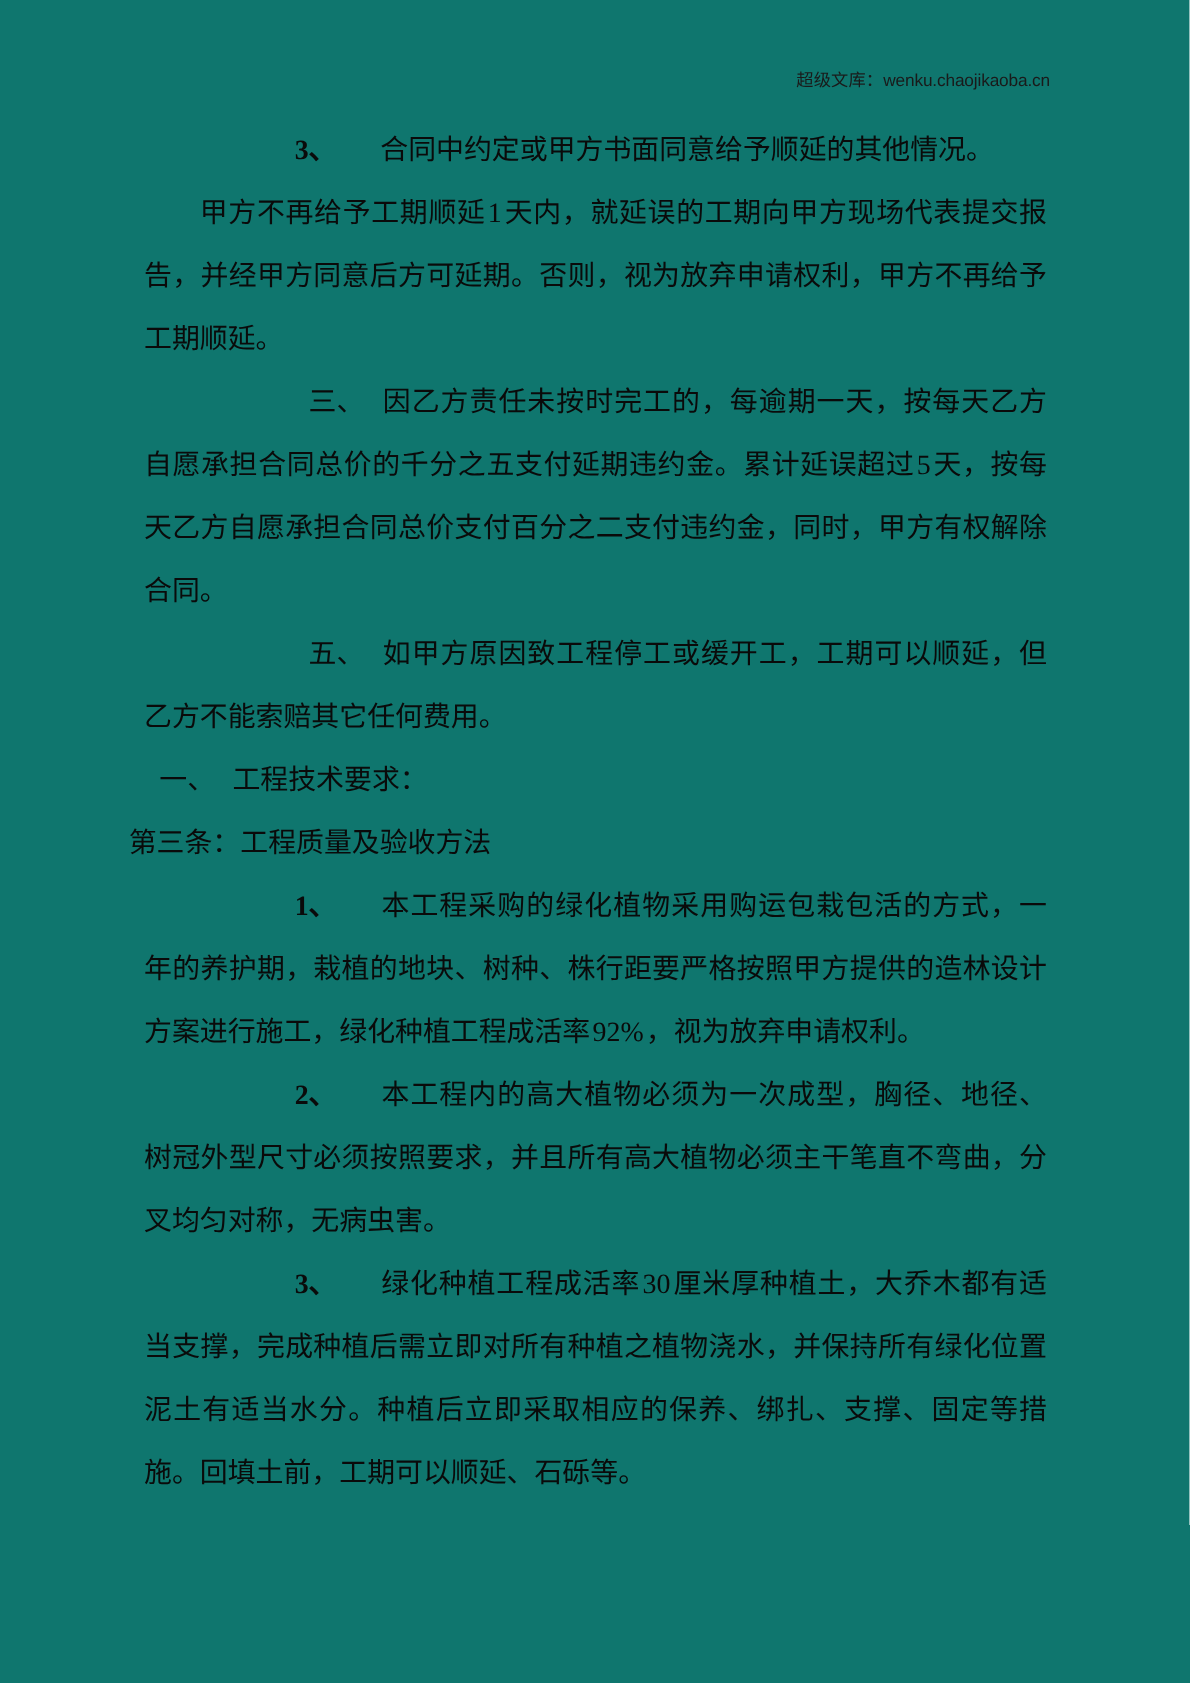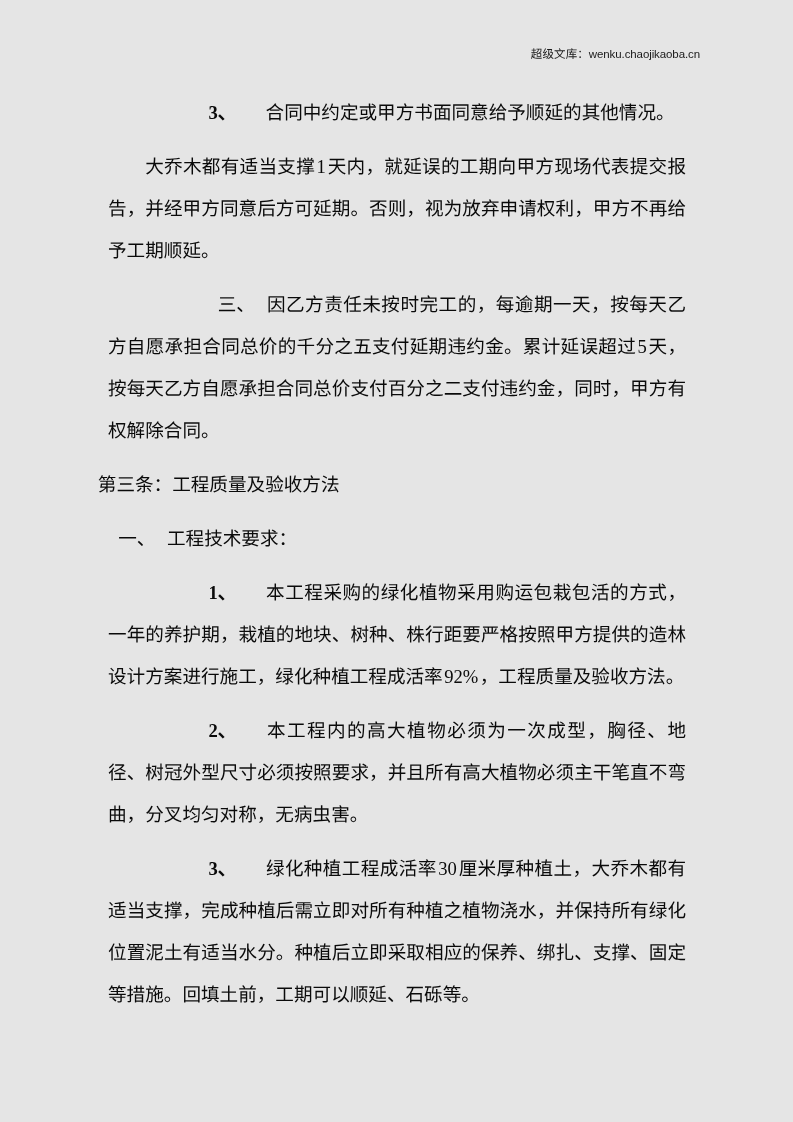--- a/index.html
+++ b/index.html
@@ -12,21 +12,21 @@
   body {
     font-family: "Liberation Serif", "DejaVu Serif", serif;
     color: #000000;
   }
 
   #page {
     position: relative;
     width: 793px;
     height: 1122px;
     margin: 0 auto;
-    background: #e5e5e5;
+    background: #0f766e;
     overflow: hidden;
     box-sizing: border-box;
   }
 
   
   #page-header {
     position: absolute;
     top: 46px;
     left: 96px;
     right: 93px;
@@ -51,21 +51,21 @@
     top: 80px;
     left: 96px;
     width: 602px;
   }
 
   .para {
     font-size: 18.6px;
     line-height: 42px;
     text-align: justify;
     text-justify: inter-ideograph;
-    margin: 12px;
+    margin: 0;
     color: #0a0a0a;
     word-break: break-all;
   }
 
   
   .ind-2 { text-indent: 2em; }          
   .ind-head { text-indent: -0.55em; }   
 
   
   .numbered {
@@ -104,30 +104,31 @@
 <div id="page">
 
   <div id="page-header">
     <span class="hdr-label">超级文库：</span><span class="hdr-url">wenku.chaojikaoba.cn</span>
   </div>
 
   <div id="doc-body">
 
     <p class="para numbered"><span class="marker num-b">3、</span><span class="gap-wide"></span><span>合同中约定或甲方书面同意给予顺延的其他情况。</span></p>
 
-    <p class="para ind-2"><span>大乔木都有适当支撑</span><span class="num">1</span><span>天内，就延误的工期向甲方现场代表提交报告，并经甲方同意后方可延期。否则，视为放弃申请权利，甲方不再给予工期顺延。</span></p>
+    <p class="para ind-2"><span>甲方不再给予工期顺延</span><span class="num">1</span><span>天内，就延误的工期向甲方现场代表提交报告，并经甲方同意后方可延期。否则，视为放弃申请权利，甲方不再给予工期顺延。</span></p>
 
     <p class="para numbered"><span class="marker-cn">三、</span><span class="gap-narrow"></span><span>因乙方责任未按时完工的，每逾期一天，按每天乙方自愿承担合同总价的千分之五支付延期违约金。累计延误超过</span><span class="num">5</span><span>天，按每天乙方自愿承担合同总价支付百分之二支付违约金，同时，甲方有权解除合同。</span></p>
 
 
+    <p class="para numbered"><span class="marker-cn">五、</span><span class="gap-narrow"></span><span>如甲方原因致工程停工或缓开工，工期可以顺延，但乙方不能索赔其它任何费用。</span></p>
+
+    <p class="para numbered"><span class="marker-sub">一、</span><span class="gap-narrow"></span><span>工程技术要求：</span></p>
 
     <p class="para ind-head"><span>第三条：工程质量及验收方法</span></p>
 
-    <p class="para numbered"><span class="marker-sub">一、</span><span class="gap-narrow"></span><span>工程技术要求：</span></p>
-
-    <p class="para numbered"><span class="marker num-b">1、</span><span class="gap-wide"></span><span>本工程采购的绿化植物采用购运包栽包活的方式，一年的养护期，栽植的地块、树种、株行距要严格按照甲方提供的造林设计方案进行施工，绿化种植工程成活率</span><span class="num">92%</span><span>，工程质量及验收方法。</span></p>
+    <p class="para numbered"><span class="marker num-b">1、</span><span class="gap-wide"></span><span>本工程采购的绿化植物采用购运包栽包活的方式，一年的养护期，栽植的地块、树种、株行距要严格按照甲方提供的造林设计方案进行施工，绿化种植工程成活率</span><span class="num">92%</span><span>，视为放弃申请权利。</span></p>
 
     <p class="para numbered"><span class="marker num-b">2、</span><span class="gap-wide"></span><span>本工程内的高大植物必须为一次成型，胸径、地径、树冠外型尺寸必须按照要求，并且所有高大植物必须主干笔直不弯曲，分叉均匀对称，无病虫害。</span></p>
 
     <p class="para numbered"><span class="marker num-b">3、</span><span class="gap-wide"></span><span>绿化种植工程成活率</span><span class="num">30</span><span>厘米厚种植土，大乔木都有适当支撑，完成种植后需立即对所有种植之植物浇水，并保持所有绿化位置泥土有适当水分。种植后立即采取相应的保养、绑扎、支撑、固定等措施。回填土前，工期可以顺延、石砾等。</span></p>
 
   </div>
 </div>
 
 </body></html>

